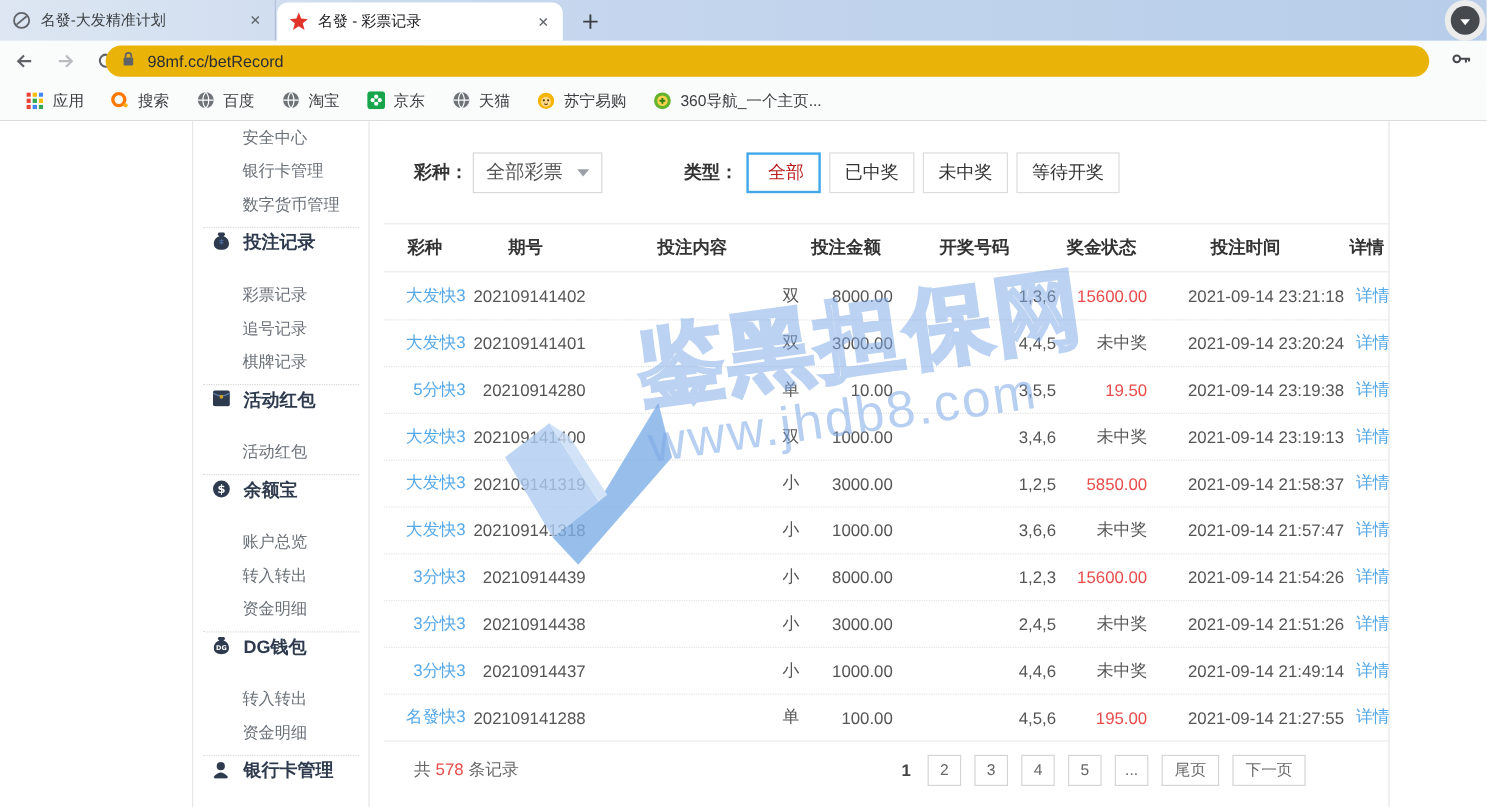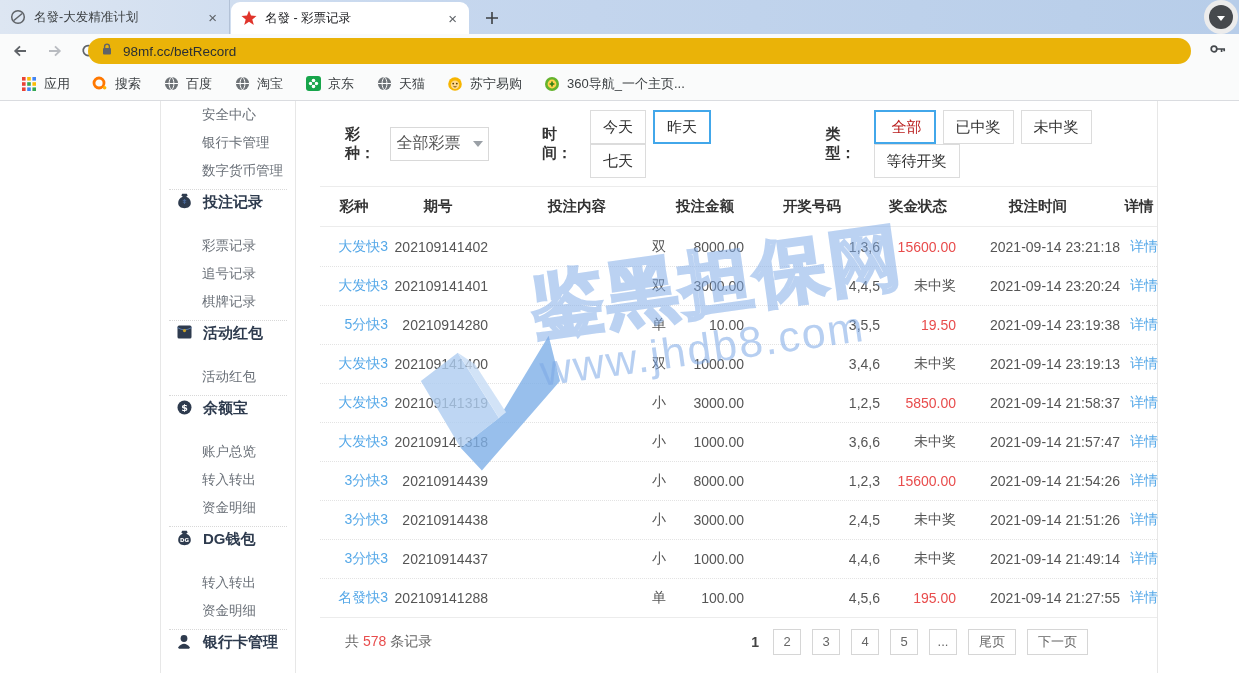--- a/index.html
+++ b/index.html
@@ -33,21 +33,21 @@
   .key-btn { position:absolute; right:12px; top:7px; }
 
   .bookmarks { position:absolute; left:0; top:67px; width:1239px; height:34px; background:#fafbfb;
     border-bottom:1px solid #dadce0; display:flex; align-items:center; padding-left:10px; }
   .bm { display:flex; align-items:center; gap:7px; padding:0 11px; font-size:13px; color:#3c4043; white-space:nowrap; }
   .bm-ic { width:16px; height:16px; display:flex; align-items:center; justify-content:center; }
 
   
   .page { position:absolute; left:0; top:101px; width:1239px; height:572px; background:#fff; }
 
-  .sidebar { position:absolute; left:160px; top:0; width:136px; height:572px;
+  .sidebar { position:absolute; left:160px; top:0; width:148px; height:572px;
     border-left:1px solid #e7e7e7; border-right:1px solid #e7e7e7; overflow:hidden; background:#fff; }
   .sb-sub { height:28px; line-height:28px; padding-left:41px; font-size:13.5px; color:#6a7078; cursor:pointer; }
   .sb-head { height:34px; display:flex; gap:11px; padding-left:15px;
     font-size:15px; font-weight:bold; color:#2e3b4e; margin-bottom:5px; cursor:pointer; }
   .sb-ic { width:16px; height:16px; display:flex; align-items:center; justify-content:center; }
   .sb-div { border-top:1px dotted #d8d8d8; margin:4px 8px 3px 8px; }
 
   .content { position:absolute; left:320px; top:0; width:838px; height:572px; background:#fff;
     border-right:1px solid #e7e7e7; }
 
@@ -320,24 +320,20 @@
     </div>
 
   <div class="content">
 
     <div class="filterbar">
       <span class="f-label">彩种：</span>
       <div class="f-select">
         <span>全部彩票</span>
         <span class="f-caret"></span>
       </div>
-      <div class="f-group g-time">
-        <span class="f-label">时间：</span>
-        <span id="time-buttons"><button class="f-btn">今天</button><button class="f-btn selected">昨天</button><button class="f-btn">七天</button></span>
-      </div>
       <div class="f-group g-type">
         <span class="f-label">类型：</span>
         <span id="type-buttons"><button class="f-btn selected">全部</button><button class="f-btn">已中奖</button><button class="f-btn">未中奖</button><button class="f-btn">等待开奖</button></span>
       </div>
     </div>
 
     <div class="thead" id="table-header">
         <span>彩种</span>
         <span>期号</span>
         <span>投注内容</span>

